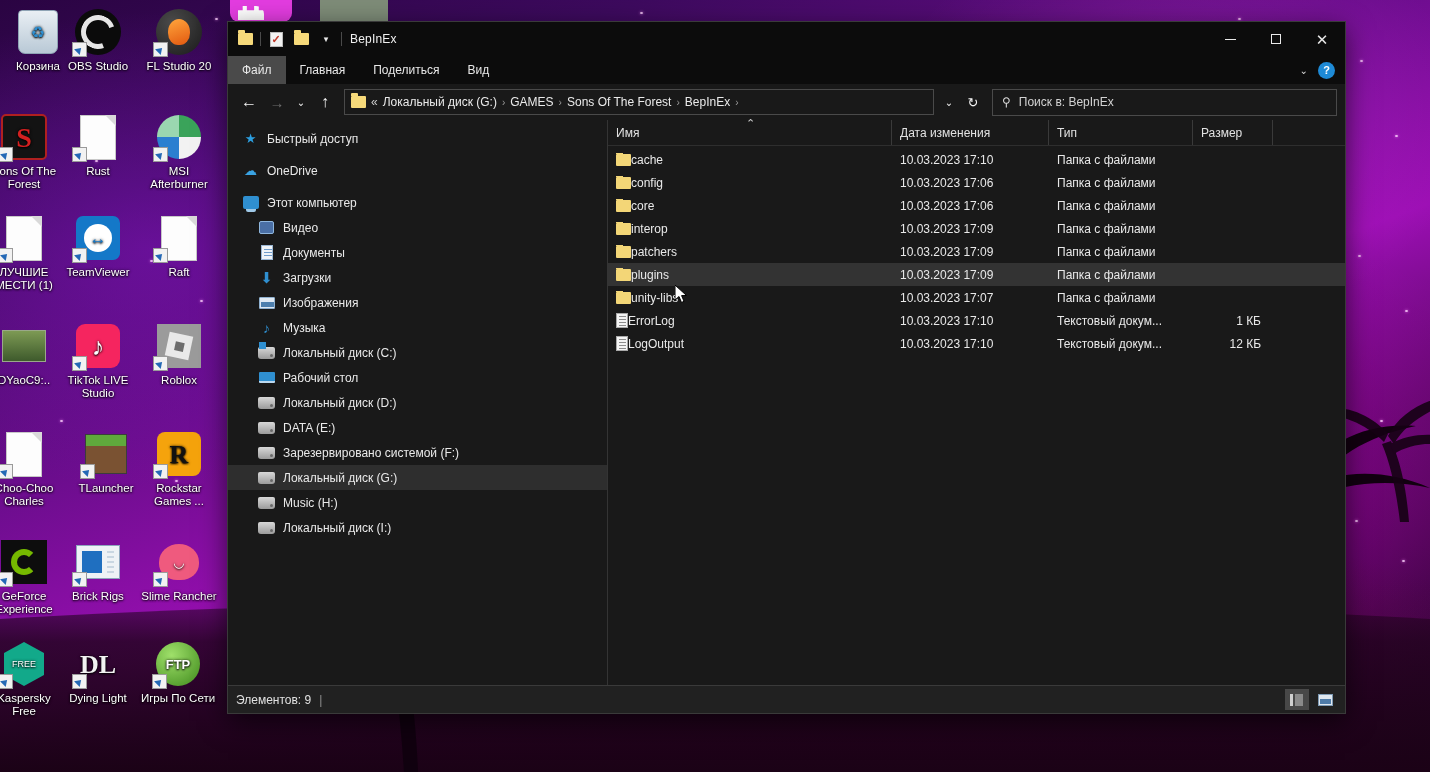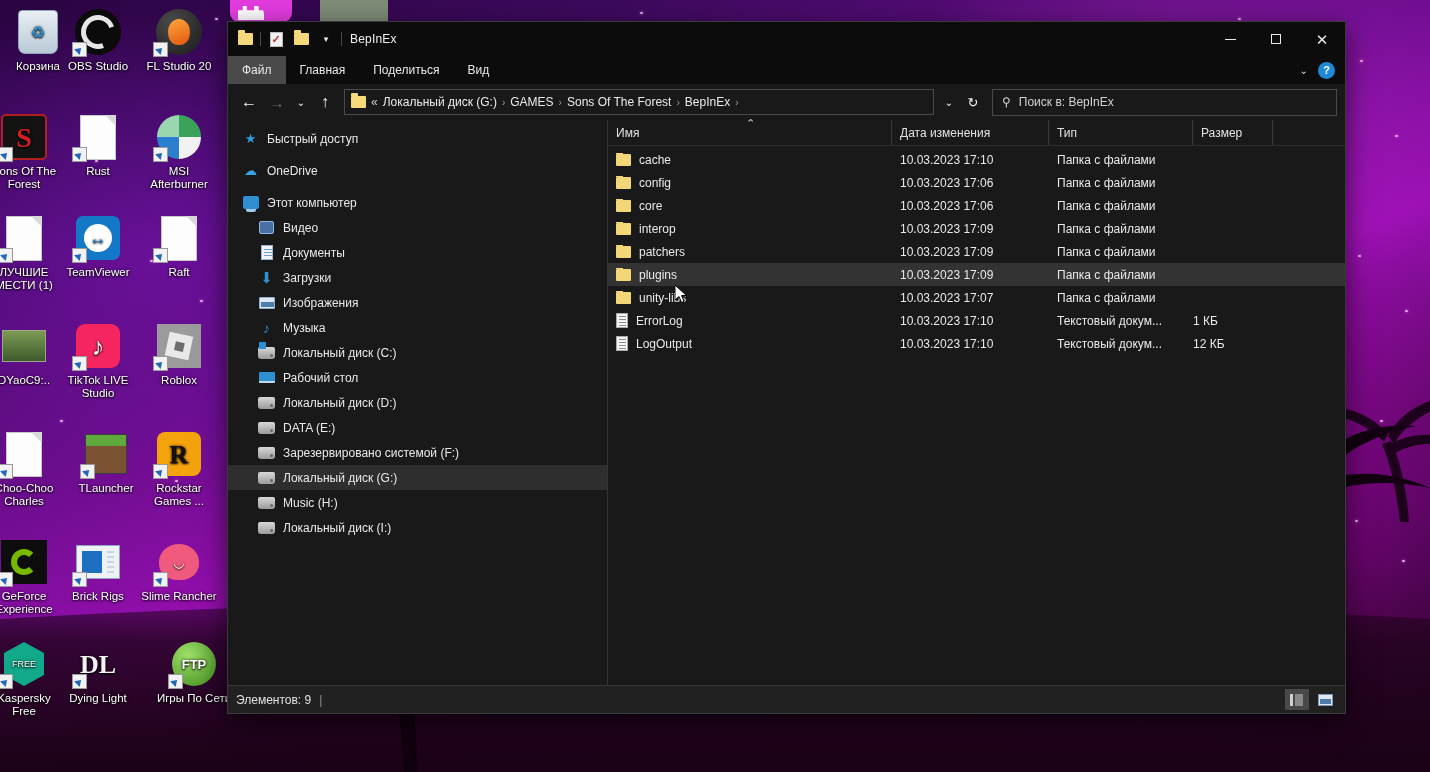--- a/index.html
+++ b/index.html
@@ -229,24 +229,24 @@
     position: absolute; left: 138px; top: -3px; color: #cfcfcf; font-size: 11px;
   }
   #rows { flex: 1 1 auto; overflow: hidden; padding-top: 2px; }
   .row {
     height: 23px; display: flex; align-items: center; font-size: 12px;
     color: #e9e9e9;
   }
   .row.hover { background: #333333; }
   .cell { padding-left: 8px; white-space: nowrap; overflow: hidden; }
   .cell.name { width: 284px; flex: 0 0 284px; display: flex;
-               align-items: center; gap: 8px; }
+               align-items: center; }
   .cell.date { width: 157px; flex: 0 0 157px; }
   .cell.type { width: 144px; flex: 0 0 144px; }
-  .cell.size { width: 80px; flex: 0 0 80px; text-align: left;
+  .cell.size { width: 80px; flex: 0 0 80px; text-align: right;
                padding-left:0; padding-right: 12px; }
   .folder-ico {
     width: 15px; height: 12px; flex:0 0 15px; background: #f3d677;
     border-radius: 1px; position: relative;
   }
   .folder-ico:before{
     content:""; position:absolute; left:0; top:-3px; width:7px; height:3px;
     background:#f3d677; border-radius:1px 1px 0 0;
   }
   .txt-ico {
@@ -515,21 +515,21 @@
         </div>
         <span class="lbl">Kaspersky Free</span>
       </div>
       <div class="dicon" style="left: 60px; top: 640px;">
         <div class="glyph">
           <div style="width:44px;height:40px;display:flex;align-items:center;justify-content:center;color:#f2f2f2;font-size:26px;font-weight:bold;font-family:'Liberation Serif',serif">DL</div>
           <span class="shortcut-arrow"></span>
         </div>
         <span class="lbl">Dying Light</span>
       </div>
-      <div class="dicon" style="left: 156px; top: 640px;">
+      <div class="dicon" style="left: 140px; top: 640px;">
         <div class="glyph">
           <div style="width:44px;height:44px;border-radius:50%;background:radial-gradient(circle at 35% 30%,#9fe06a,#3f8a1c);display:flex;align-items:center;justify-content:center;color:#fff;font-size:13px;font-weight:bold">FTP</div>
           <span class="shortcut-arrow"></span>
         </div>
         <span class="lbl">Игры По Сети</span>
       </div>
     </div>
 
   <div id="explorer">
 

